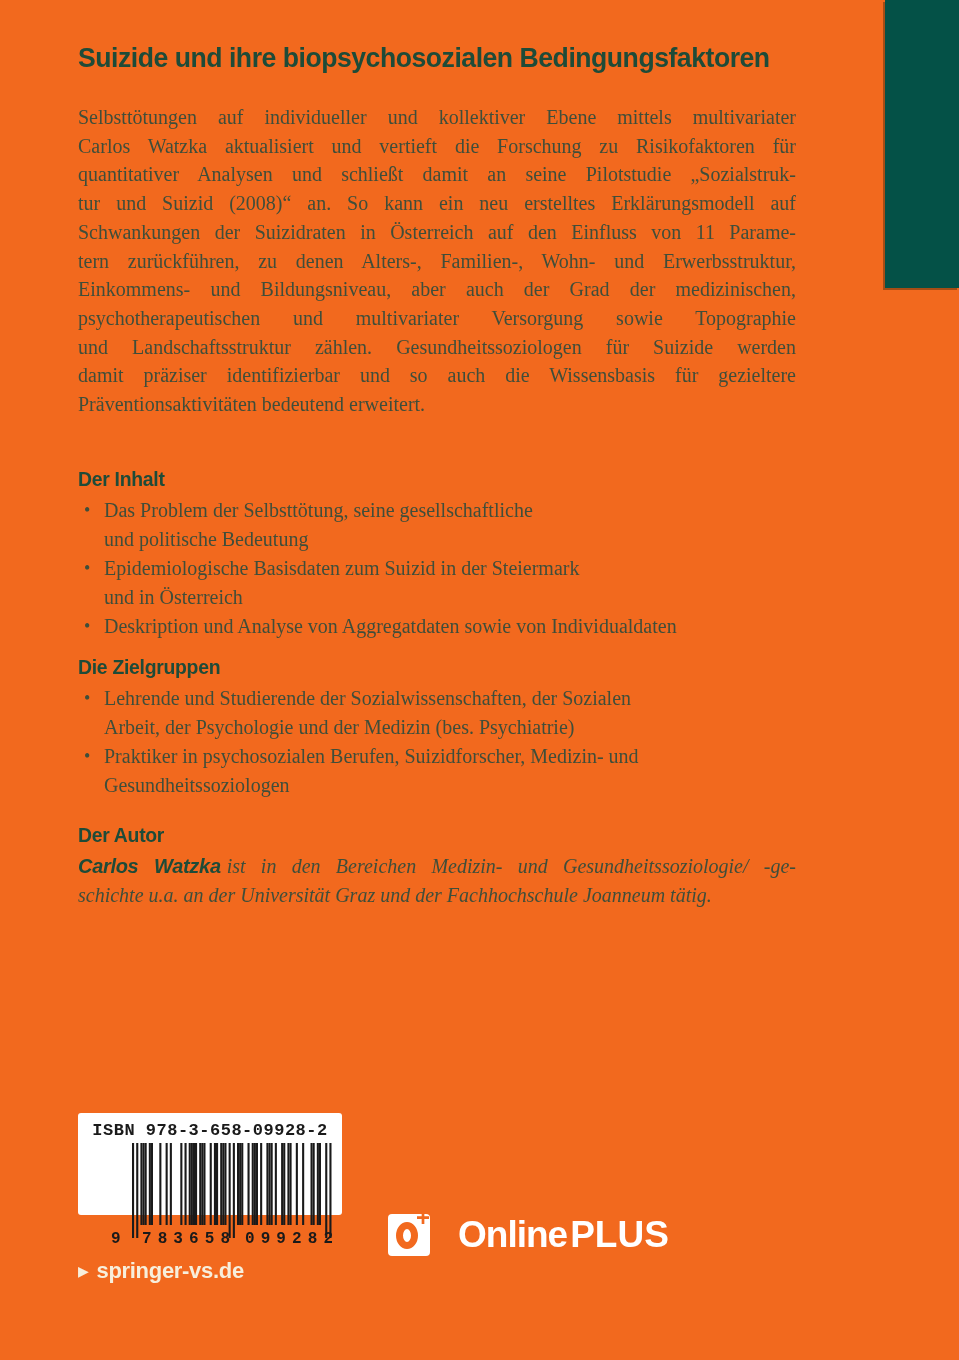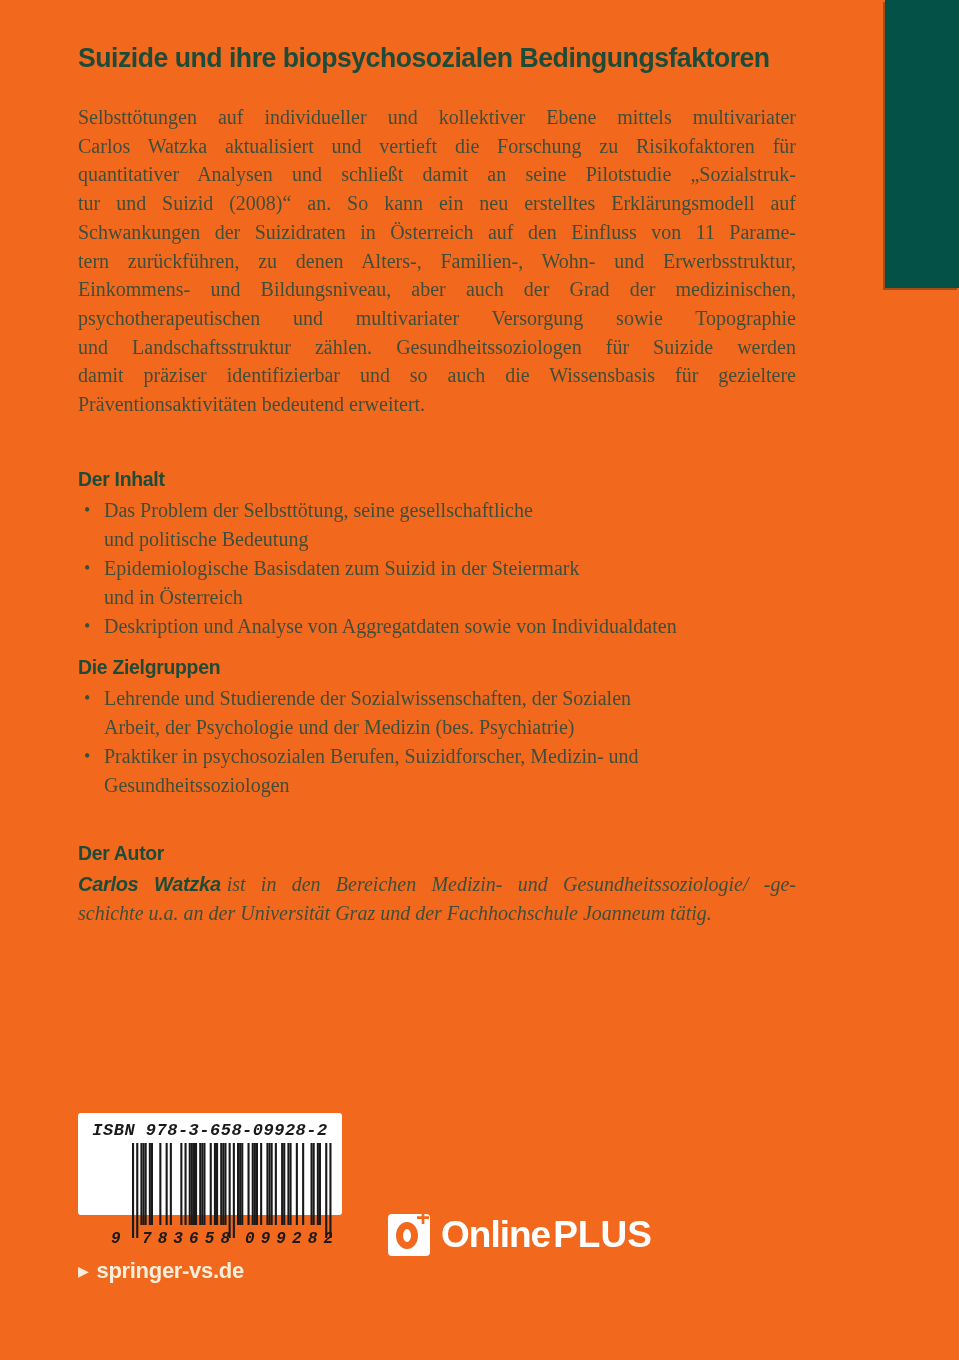--- a/index.html
+++ b/index.html
@@ -36,21 +36,21 @@
   .desc{
     position:absolute;left:78px;top:103px;width:718px;
     font-family:"Liberation Serif","DejaVu Serif",serif;
     font-size:20px;color:var(--body-text);
   }
   .dline{line-height:28.7px;text-align:justify;text-align-last:justify;white-space:nowrap;}
   .dlast{text-align-last:left;}
   .section{position:absolute;left:78px;width:740px;color:var(--body-text);}
   .sec-inhalt{top:468px;}
   .sec-zielgruppen{top:656px;}
-  .sec-autor{top:842px;width:718px;}
+  .sec-autor{top:824px;width:718px;}
   .sec-heading{
     font-size:20px;font-weight:bold;color:var(--heading-green);
     letter-spacing:-.3px;margin-bottom:5px;
     transform:scaleX(.97);transform-origin:left center;
   }
   .blist{list-style:none;font-family:"Liberation Serif","DejaVu Serif",serif;font-size:20px;}
   .bitem{display:flex;align-items:flex-start;}
   .bdot{width:26px;text-align:left;padding-left:6px;line-height:29px;font-size:18px;}
   .blines{flex:1;}
   .bline{line-height:29px;}
@@ -61,21 +61,20 @@
   .autor-l1{text-align:justify;text-align-last:justify;white-space:nowrap;}
   .autor-name{
     font-family:"Liberation Sans","DejaVu Sans",sans-serif;
     font-weight:bold;color:var(--heading-green);letter-spacing:-.3px;
     margin-right:6px;
   }
   .barcode-panel{
     position:absolute;left:78px;top:1113px;width:264px;height:102px;
     background:var(--barcode-bg);border-radius:3px;
     padding:8px 10px 4px 10px;
-    font-style:italic;
   }
   .isbn-label{
     font-family:"Liberation Mono","DejaVu Sans Mono",monospace;
     font-weight:bold;font-size:17px;letter-spacing:.5px;
     color:var(--barcode-ink);text-align:center;margin-bottom:3px;
     white-space:nowrap;
   }
   .bc-svg{display:block;margin-left:22px;}
   .bc-num{
     font-family:"Liberation Mono","DejaVu Sans Mono",monospace;
@@ -91,21 +90,21 @@
   }
   .op-o{
     position:absolute;left:8px;top:8px;width:22px;height:27px;
     border:7px solid var(--background);border-radius:50%;
   }
   .op-plus{
     position:absolute;right:0px;top:-8px;
     color:var(--background);font-weight:bold;font-size:24px;line-height:24px;
   }
   .op-text{color:var(--logo-white);font-size:37px;letter-spacing:-1px;display:flex;}
-  .op-online{font-weight:bold;}
+  .op-online{font-weight:bold;margin-left:17px;}
   .op-plus-word{font-weight:bold;margin-left:3px;letter-spacing:0;}
   .website{
     position:absolute;left:78px;top:1258px;
     display:flex;align-items:center;gap:8px;
     color:var(--website-text);font-size:22px;font-weight:bold;letter-spacing:-.3px;
   }
   .web-arrow{font-size:14px;line-height:22px;}
 </style>
 </head>
 <body>

